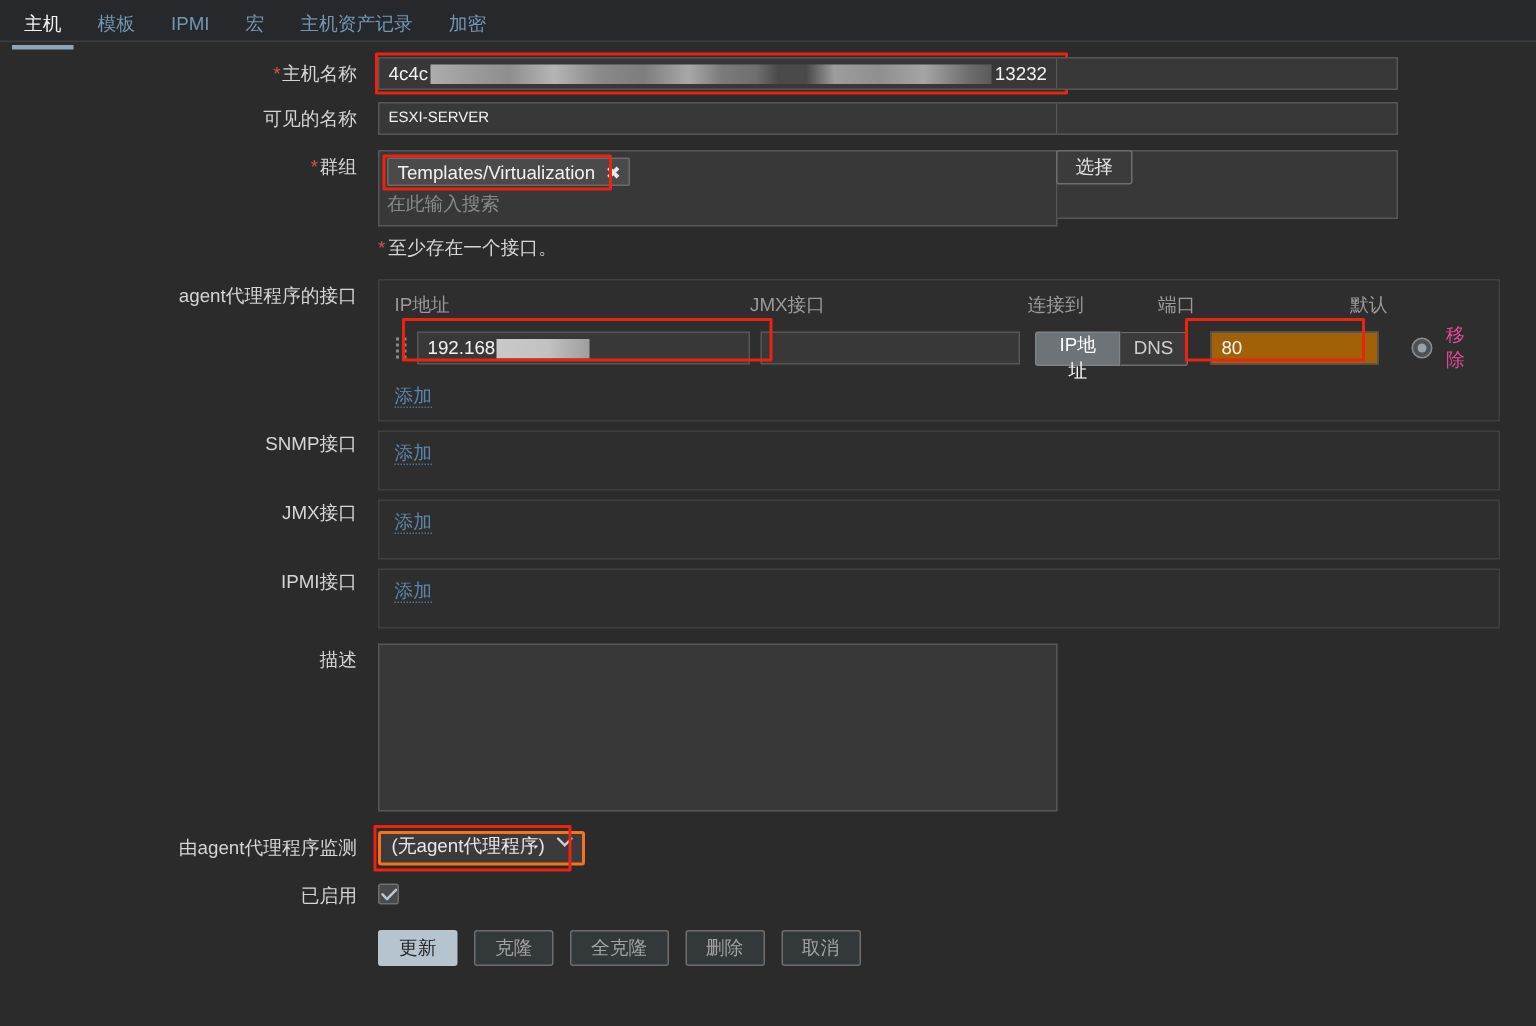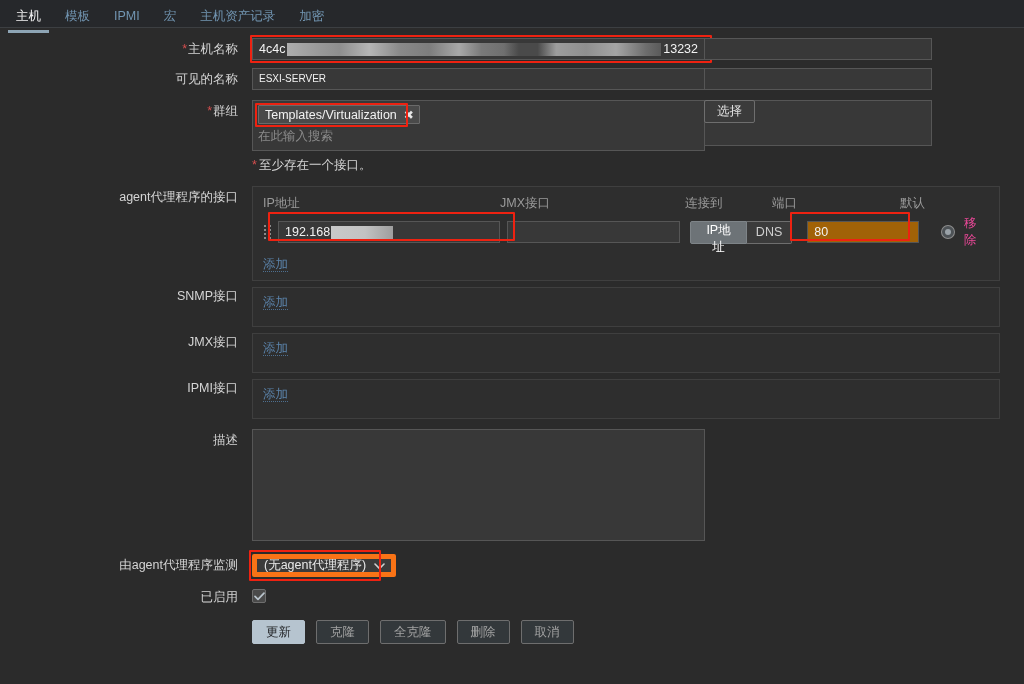--- a/index.html
+++ b/index.html
@@ -234,22 +234,22 @@
     width:453px;height:112px;
     background:#383838;border:1px solid #565656;
     box-sizing:border-box;resize:none;outline:none;
     color:#f2f2f2;font-size:12.5px;
     font-family:"Liberation Sans","DejaVu Sans",sans-serif;
     padding:4px 6px;
   }
 
   
   .sel-wrap{
-    display:inline-flex;align-items:center;
-    background:#3b3b3b;border:5px solid #f97316;
+    display:inline-flex;
+    background:#3b3b3b;border:2px solid #f97316;
     height:23px;padding:0 6px 0 7px;
     border-radius:2px;cursor:pointer;box-sizing:border-box;
   }
   .sel-wrap .val{color:#e8e8e8;font-size:12.5px;}
   .sel-wrap .chev{margin-left:8px;font-size:11px;color:#cfcfcf;}
 
   
   .cbx{
     width:14px;height:14px;
     background:#4a4a4a;border:1px solid #6e6e6e;

